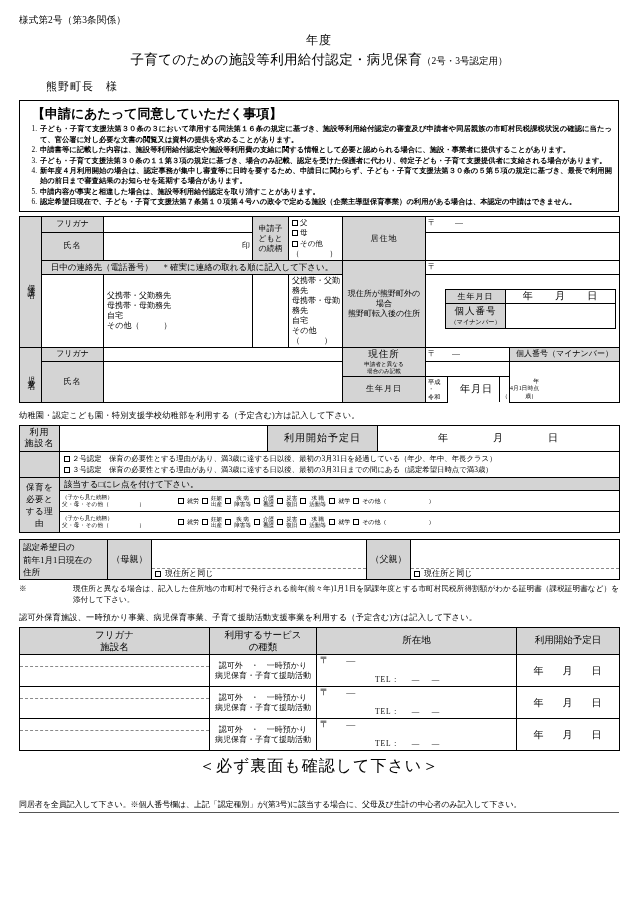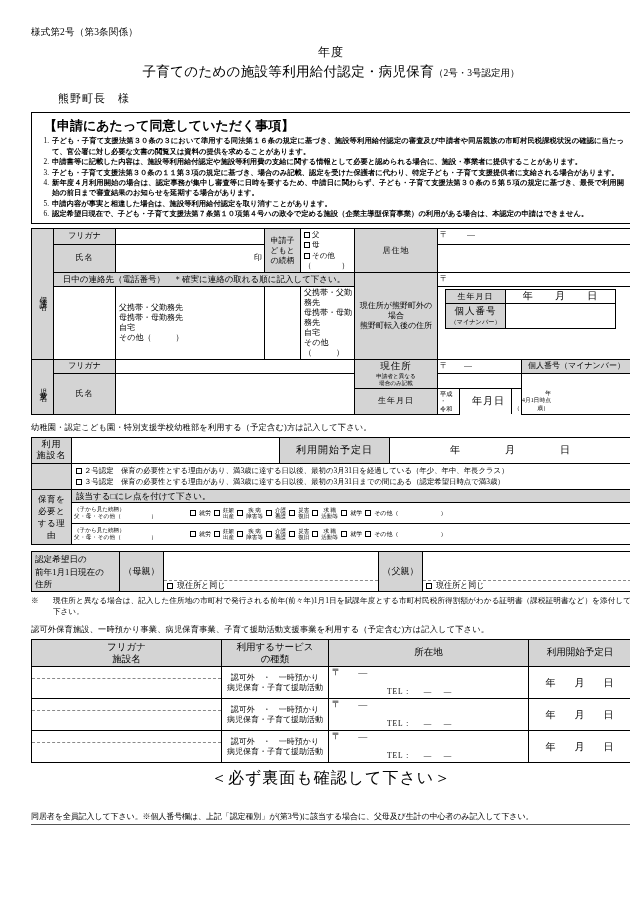--- a/index.html
+++ b/index.html
@@ -12,21 +12,21 @@
     height: 903px;
     font-family: "Liberation Serif", "DejaVu Serif", serif;
     color: #000;
     font-size: 9px;
     position: relative;
     overflow: hidden;
   }
   .page {
     width: 630px;
     height: 796px;
-    padding: 16px;
+    padding: 4px;
     box-sizing: border-box;
     position: relative;
   }
   .pad {
     padding: 0 15px;
     box-sizing: border-box;
     width: 630px;
   }
 
   
@@ -203,21 +203,21 @@
   }
   .chk-lbl.one { font-size: 6px; }
 
   .note-para {
     display: flex;
     font-size: 7.6px;
     line-height: 1.45;
     margin-top: 3px;
   }
   .note-mark { flex: 0 0 22px; }
-  .note-body { flex: 1; text-align: justify; }
+  .note-body { flex: 1; text-align: justify; margin-left: 32px; }
 
   .sec-lead {
     font-size: 8.2px;
     margin-top: 7px;
     letter-spacing: .2px;
   }
   .center-note {
     text-align: center;
     font-size: 16px;
     margin-top: 5px;

